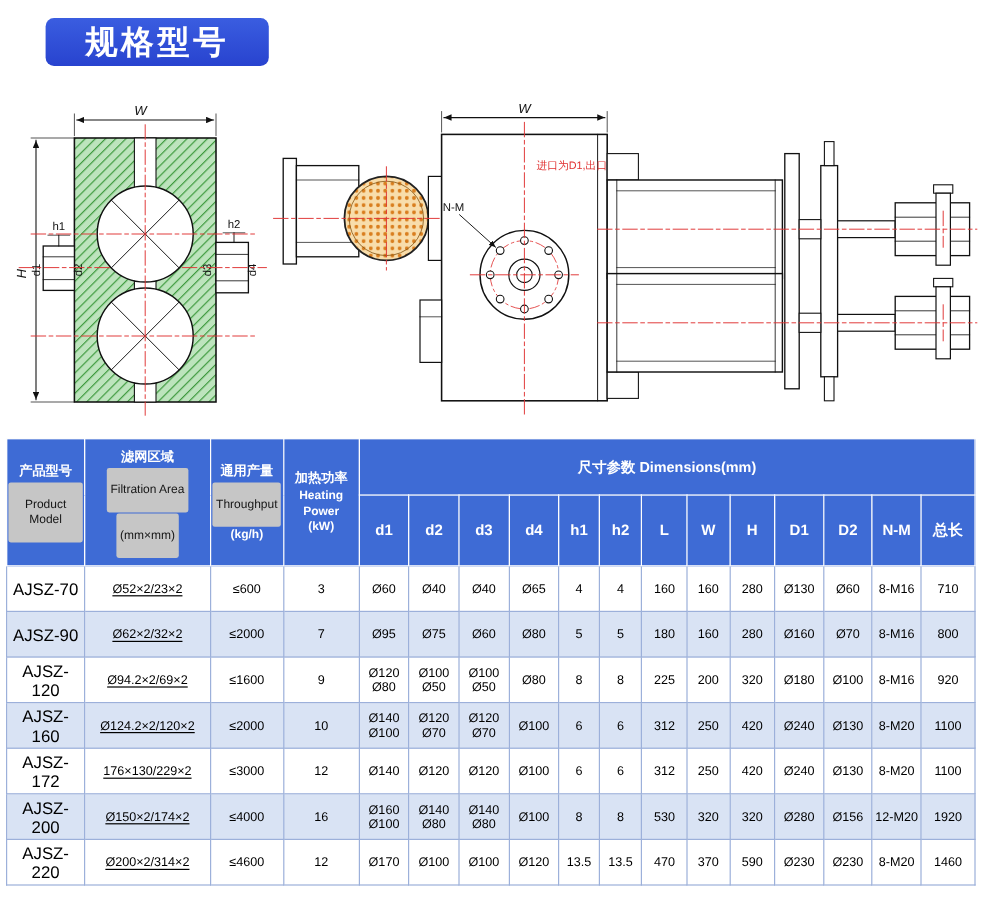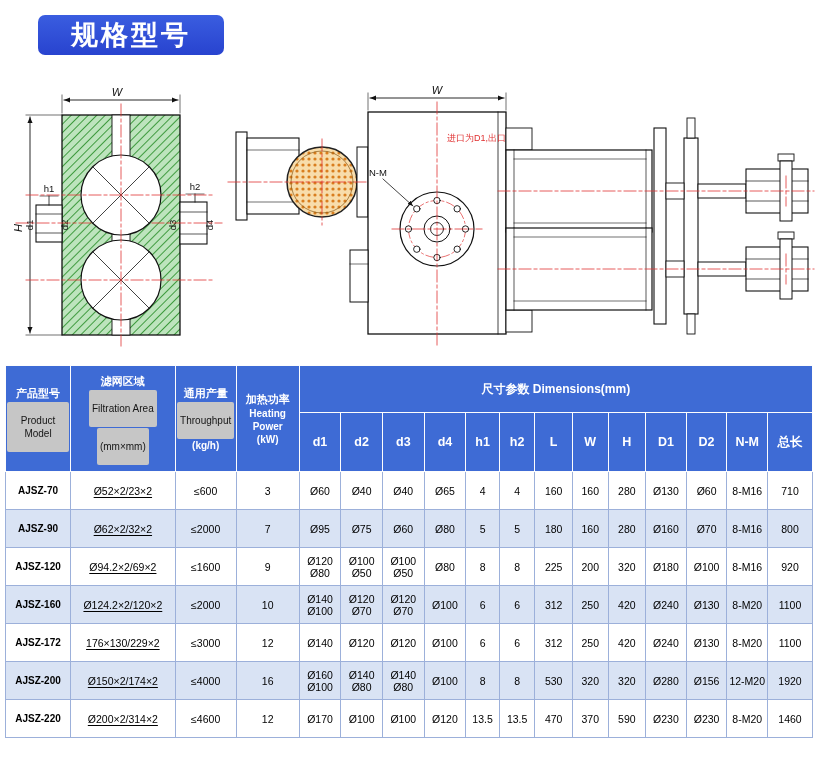--- a/index.html
+++ b/index.html
@@ -23,21 +23,21 @@
      font-size:12px;padding:1px;vertical-align:middle;}
   tr.hrow1 th{height:44px;}
   tr.hrow2 th{height:56px;font-size:12.5px;}
   .zh{font-size:11px;line-height:16px;}
   .en{font-size:10px;font-weight:bold;line-height:13px;}
   .chip{background:#c6c6c6;color:#151515;font-size:10px;font-weight:normal;
         padding:12px 3px;border-radius:2px;display:inline-block;line-height:13px;margin-top:1px;}
   td{border:1px solid #9cb0da;font-size:10.5px;height:37px;white-space:pre-line;
      color:#000;padding:0 1px;vertical-align:middle;}
   tbody tr:nth-child(even){background:#d9e3f4;}
-  td.model{font-weight:bold;font-size:10px;}
+  td.model{font-weight:normal;font-size:14px;}
   td.area{text-decoration:underline;text-underline-offset:2px;}
 </style>
 </head>
 <body>
 
 <div id="stage">
 
   <div class="badge">规格型号</div>
 
   <svg id="drawings" width="818" height="280" viewBox="0 0 818 280">

